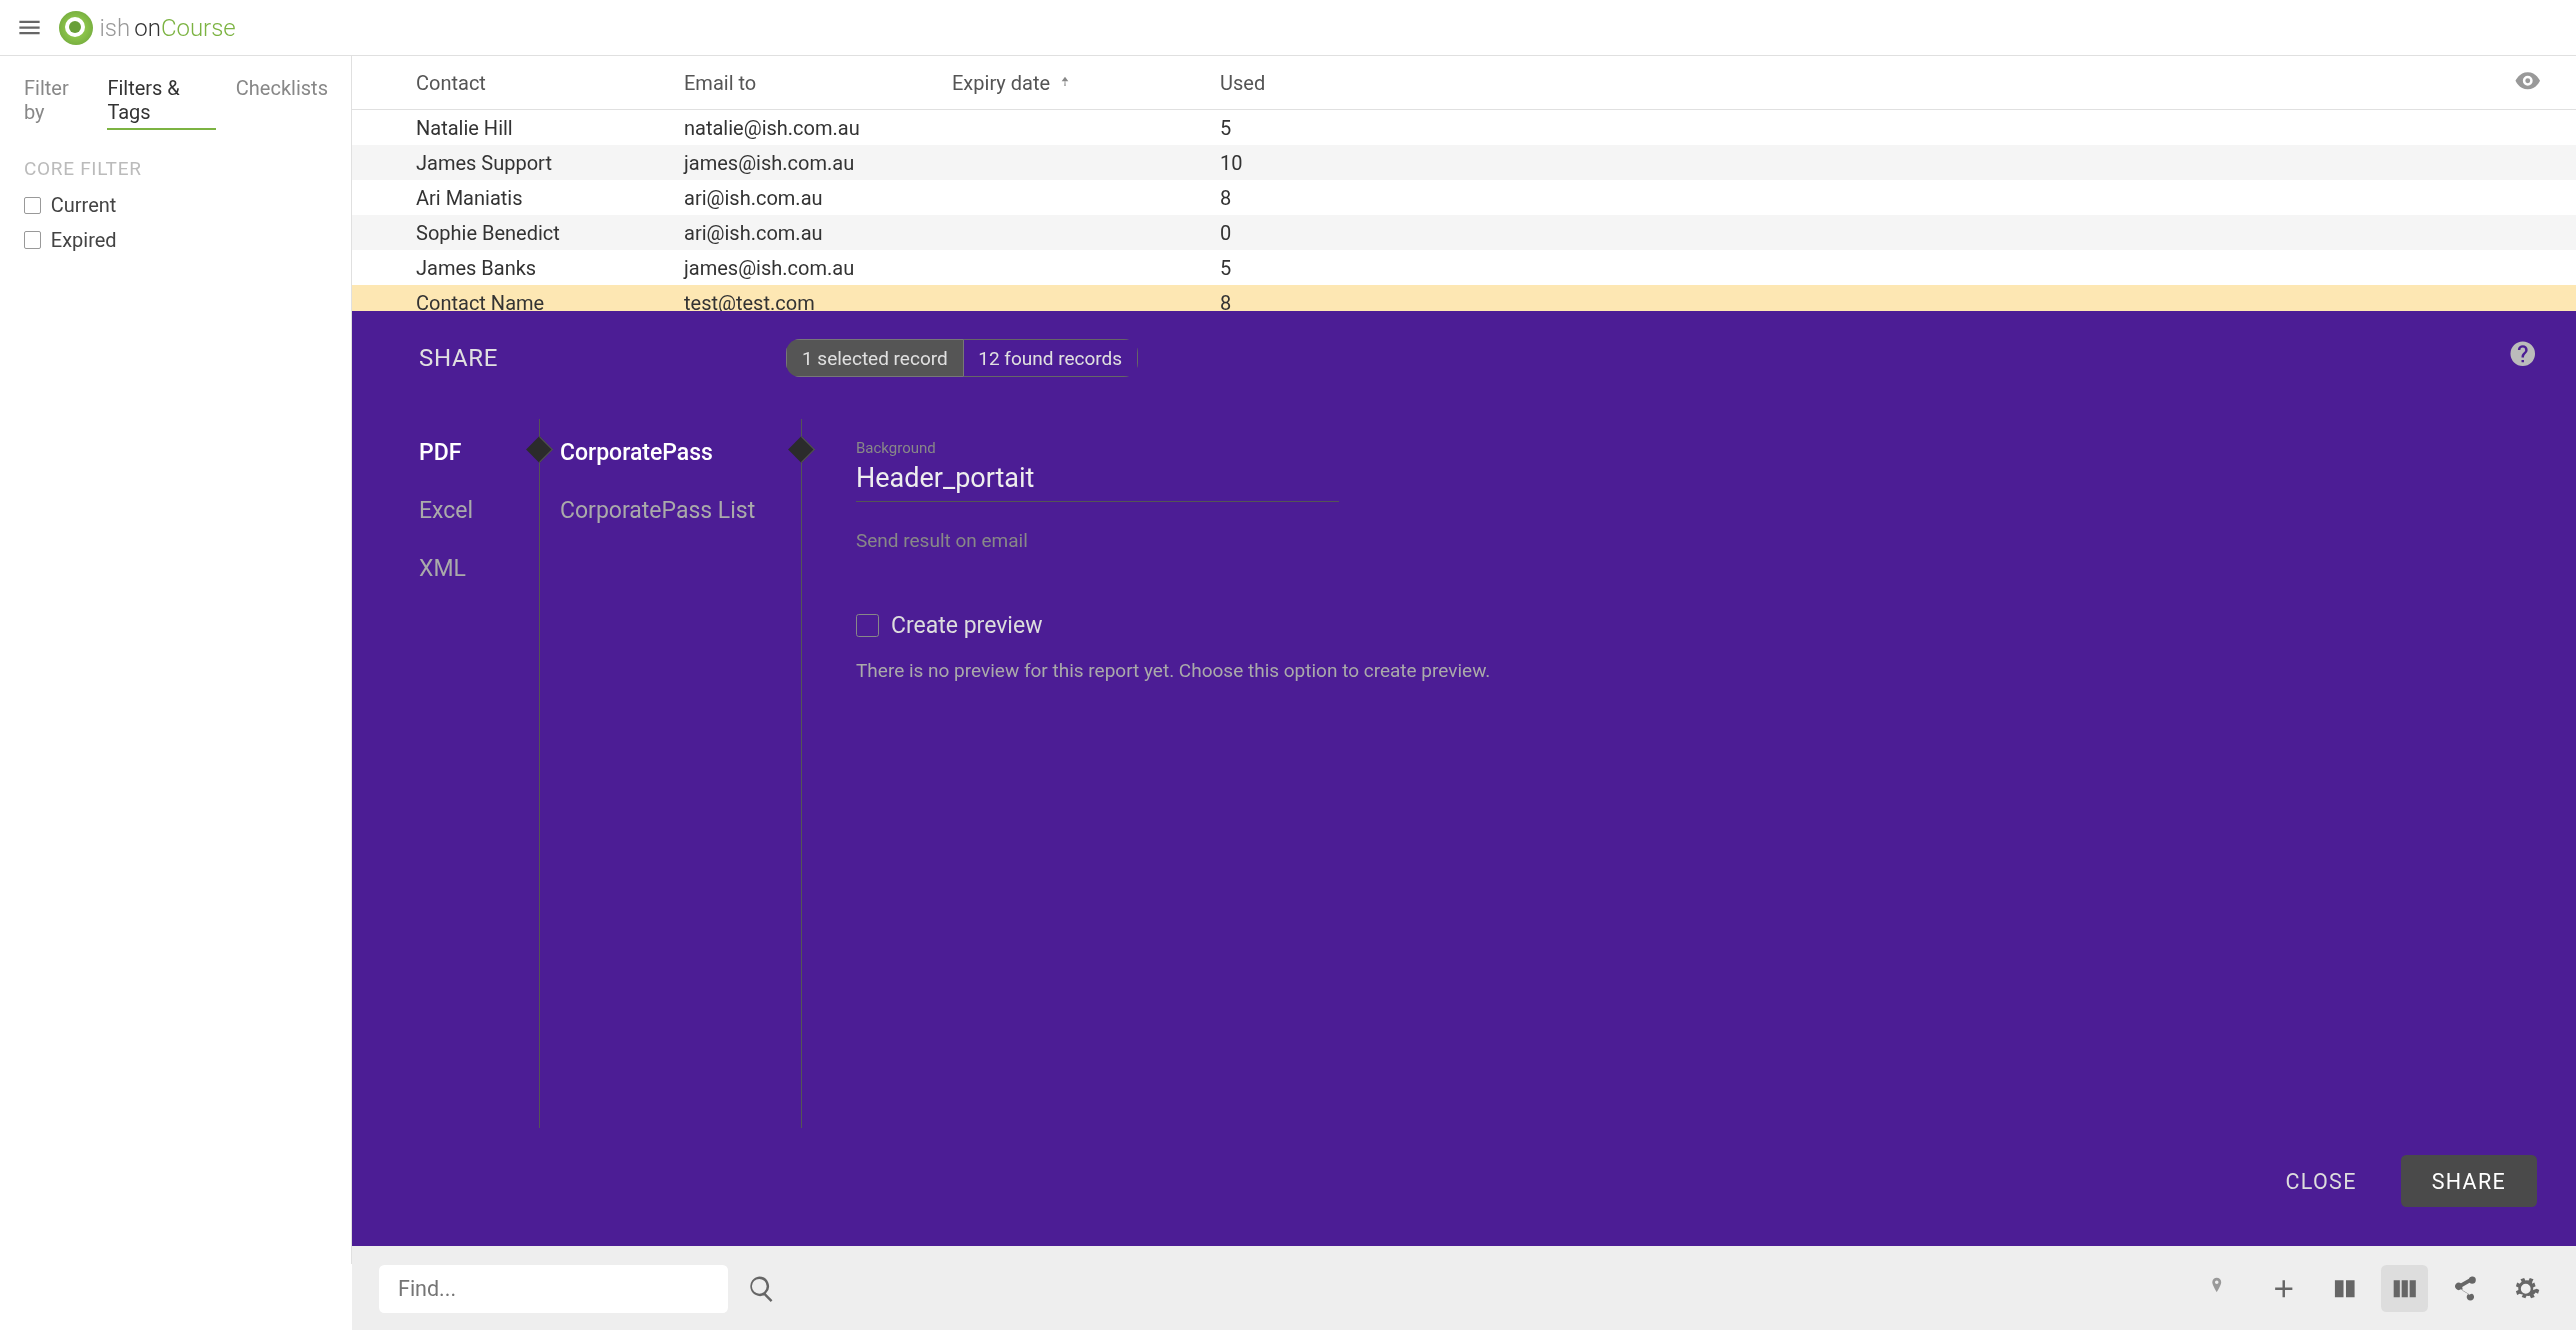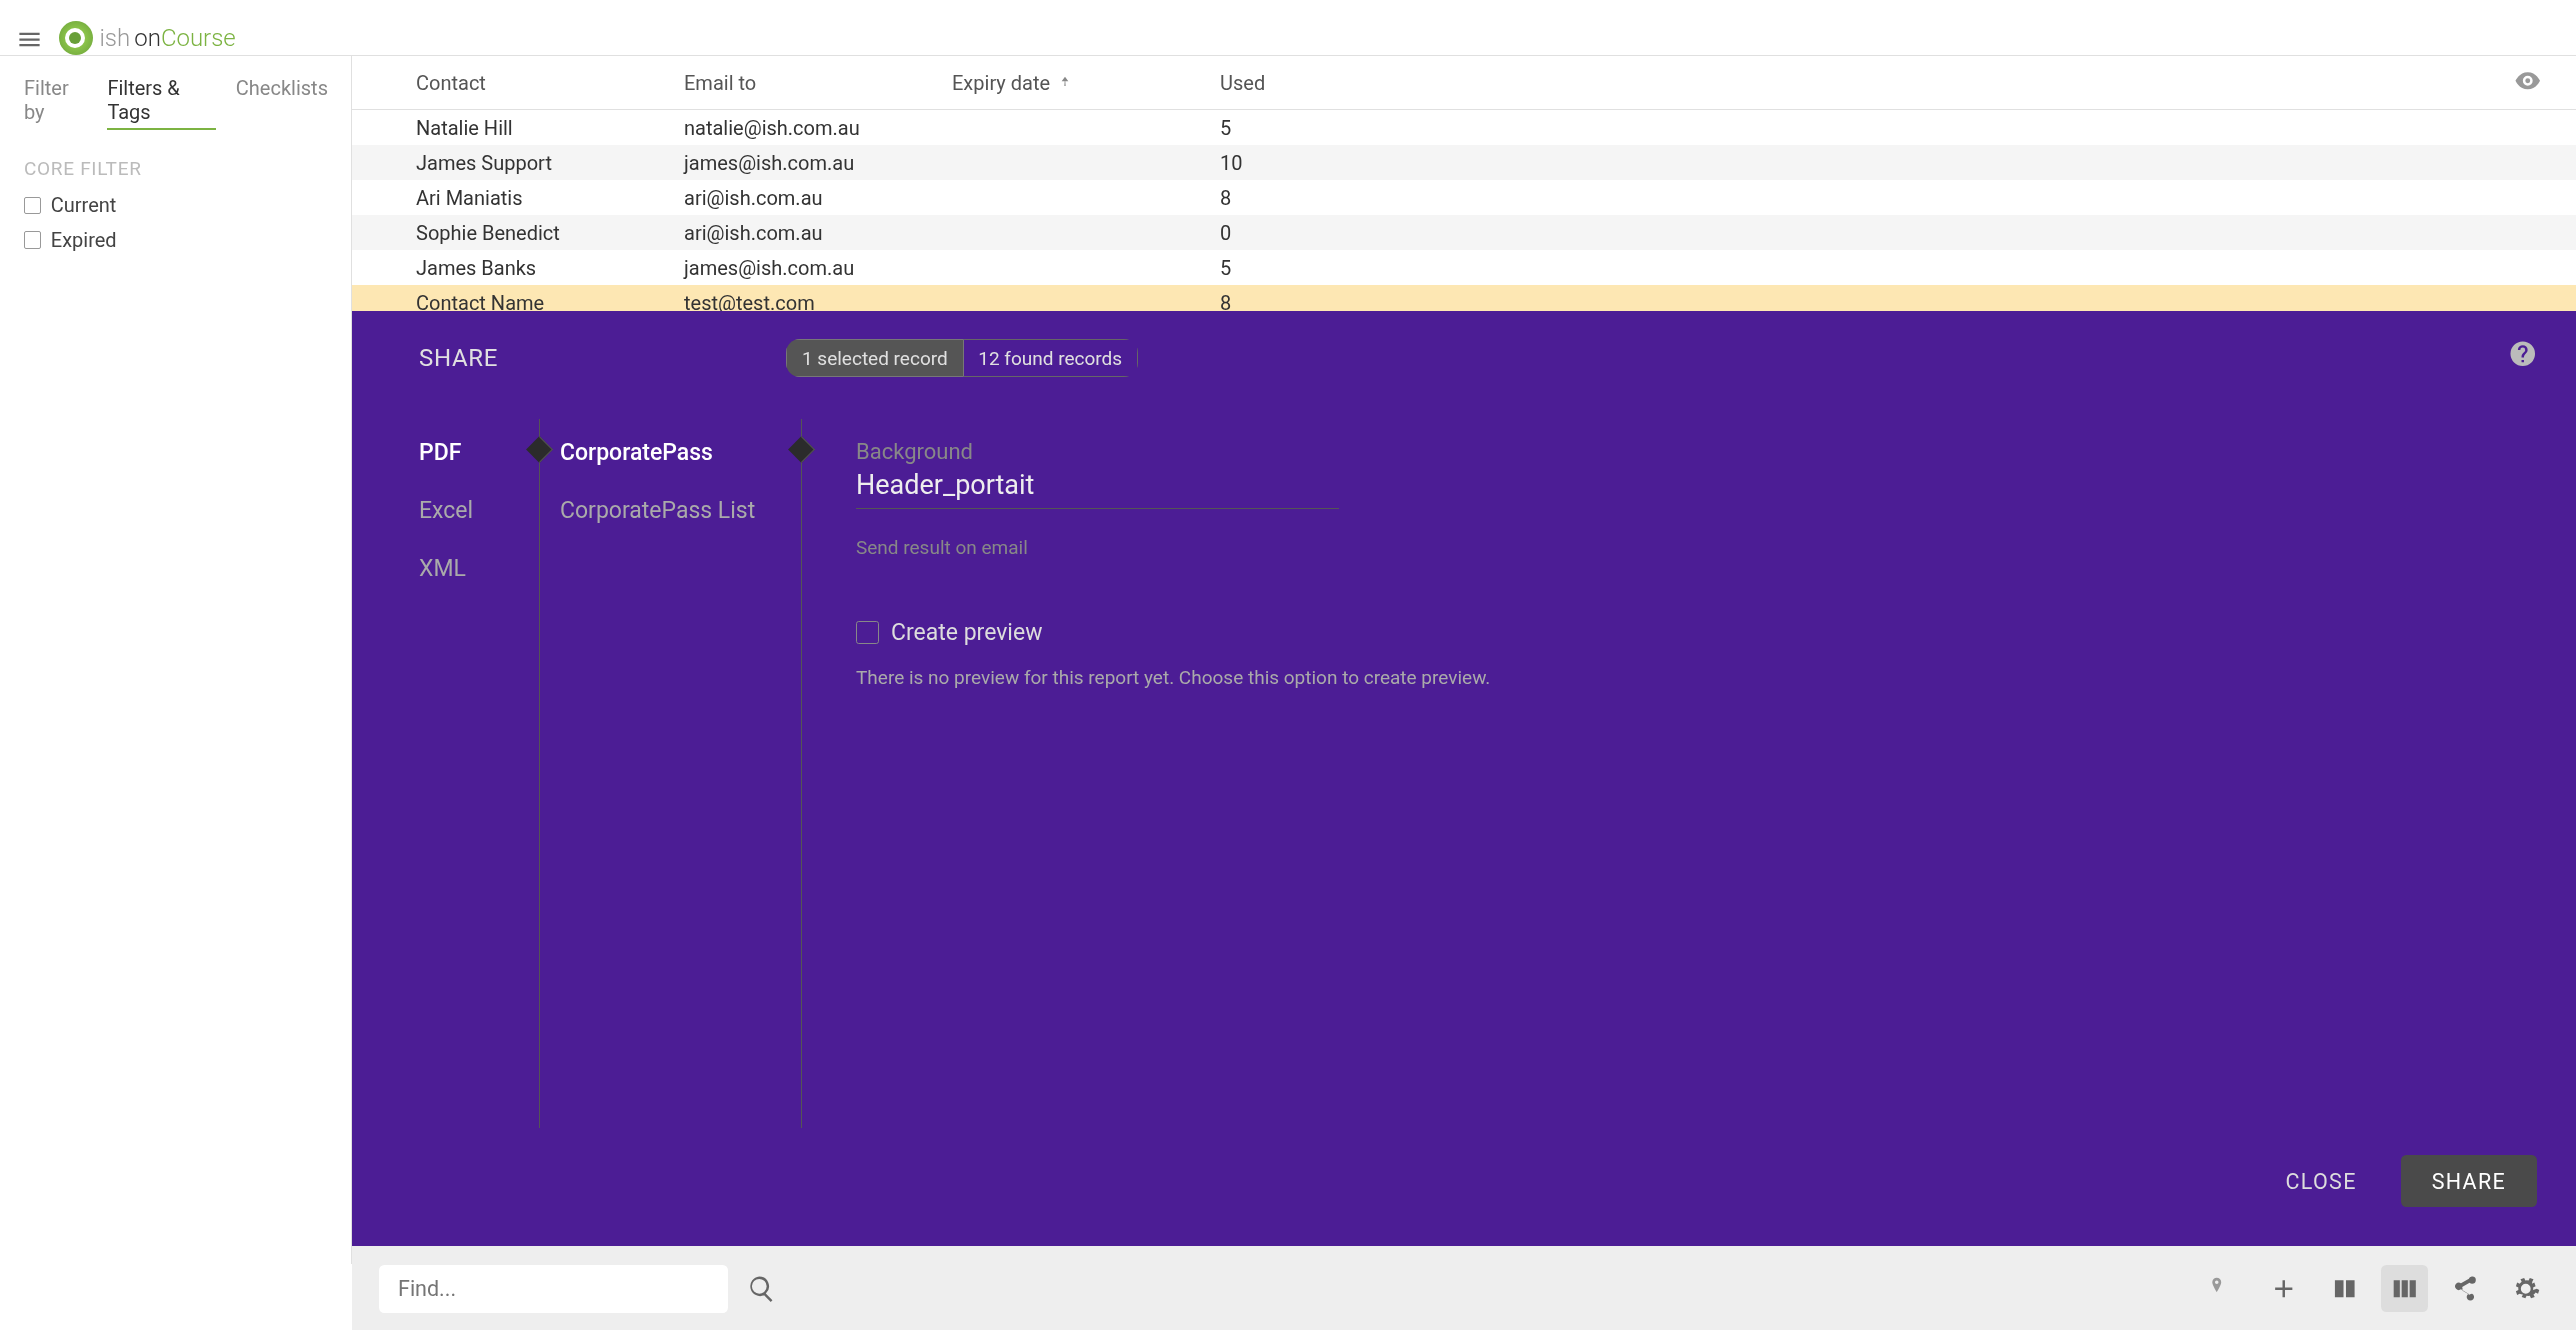--- a/index.html
+++ b/index.html
@@ -1,19 +1,19 @@
 <!DOCTYPE html>
 <html style="font-size:10.7px"><head>
   <meta charset="utf-8">
   <style>
     * { margin: 0; padding: 0; box-sizing: border-box; font-family: -apple-system, BlinkMacSystemFont, "Segoe UI", Roboto, sans-serif; }
     body { background: #fff; width: 2576px; height: 1331px; overflow: hidden; position: relative; }
     
     
-    .topbar { display: flex; align-items: flex-end; height: 56px; padding: 0 13.4px; border-bottom: 0.7px solid #e0e0e0; }
+    .topbar { display: flex; align-items: center; height: 56px; padding: 0 13.4px; border-bottom: 0.7px solid #e0e0e0; }
     .menu-icon { width: 32px; height: 32px; display: flex; align-items: center; justify-content: center; cursor: pointer; color: #666; }
     .menu-icon svg { width: 27px; height: 27px; }
     .logo { display: flex; align-items: center; margin-left: 13.4px; }
     .logo-mark { width: 34px; height: 34px; border-radius: 50%; background: radial-gradient(circle, #8bc34a 40%, #689f38 100%); margin-right: 6.7px; position: relative; }
     .logo-mark::after { content: ""; position: absolute; width: 20px; height: 20px; background: #fff; border-radius: 50%; top: 6.7px; left: 6.7px; }
     .logo-mark::before { content: ""; position: absolute; width: 12px; height: 12px; background: #689f38; border-radius: 50%; top: 10.7px; left: 10.7px; z-index: 1; }
     .logo-text { display: flex; align-items: baseline; font-weight: 300; }
     .logo-ish { color: #999; font-size: 24px; }
     .logo-on { color: #333; font-size: 24px; margin-left: 4px; }
     .logo-course { color: #7cb342; font-size: 24px; }
@@ -64,21 +64,21 @@
     .format-col { width: 121px; position: relative; padding-top: 20px; }
     .report-col { width: 262px; position: relative; padding-top: 20px; padding-left: 20px; }
     .content-col { flex: 1; padding-top: 20px; padding-left: 54px; }
     .format-col::after, .report-col::after { content: ""; position: absolute; right: 0; top: 0; bottom: 27px; width: 0.7px; background: #555; }
     .chevron-marker { position: absolute; right: -9.4px; top: 21.5px; width: 19px; height: 19px; background: #2b2b2b; border-top: 0.7px solid #555; border-right: 0.7px solid #555; transform: rotate(45deg); z-index: 2; }
     
     .list-item { color: #aaa; font-size: 23px; margin-bottom: 31px; cursor: pointer; }
     .list-item.active { color: #fff; font-weight: 500; }
     
     .desc-text { color: #ddd; font-size: 21.5px; margin-bottom: 27px; }
-    .field-label { color: #888; font-size: 22px; margin-bottom: 5.4px; }
+    .field-label { color: #888; font-size: 15px; margin-bottom: 5.4px; }
     .field-value { color: #eee; font-size: 27px; margin-bottom: 27px; border-bottom: 0.7px solid #555; padding-bottom: 6.7px; max-width: 483px; }
     .email-label { color: #888; font-size: 19px; margin-bottom: 60px; }
     
     .preview-checkbox { display: flex; align-items: center; gap: 12px; margin-bottom: 20px; }
     .preview-checkbox .box { width: 23px; height: 23px; border: 0.7px solid #888; border-radius: 2.7px; background: transparent; }
     .preview-checkbox .lbl { color: #ddd; font-size: 23px; }
     .preview-hint { color: #aaa; font-size: 19px; }
     
     .modal-footer { display: flex; justify-content: flex-end; gap: 20px; padding: 0 39px 39px 39px; }
     .btn-close { background: transparent; color: #ddd; border: none; font-size: 21.5px; letter-spacing: 1.3px; padding: 13.4px 24px; cursor: pointer; }

